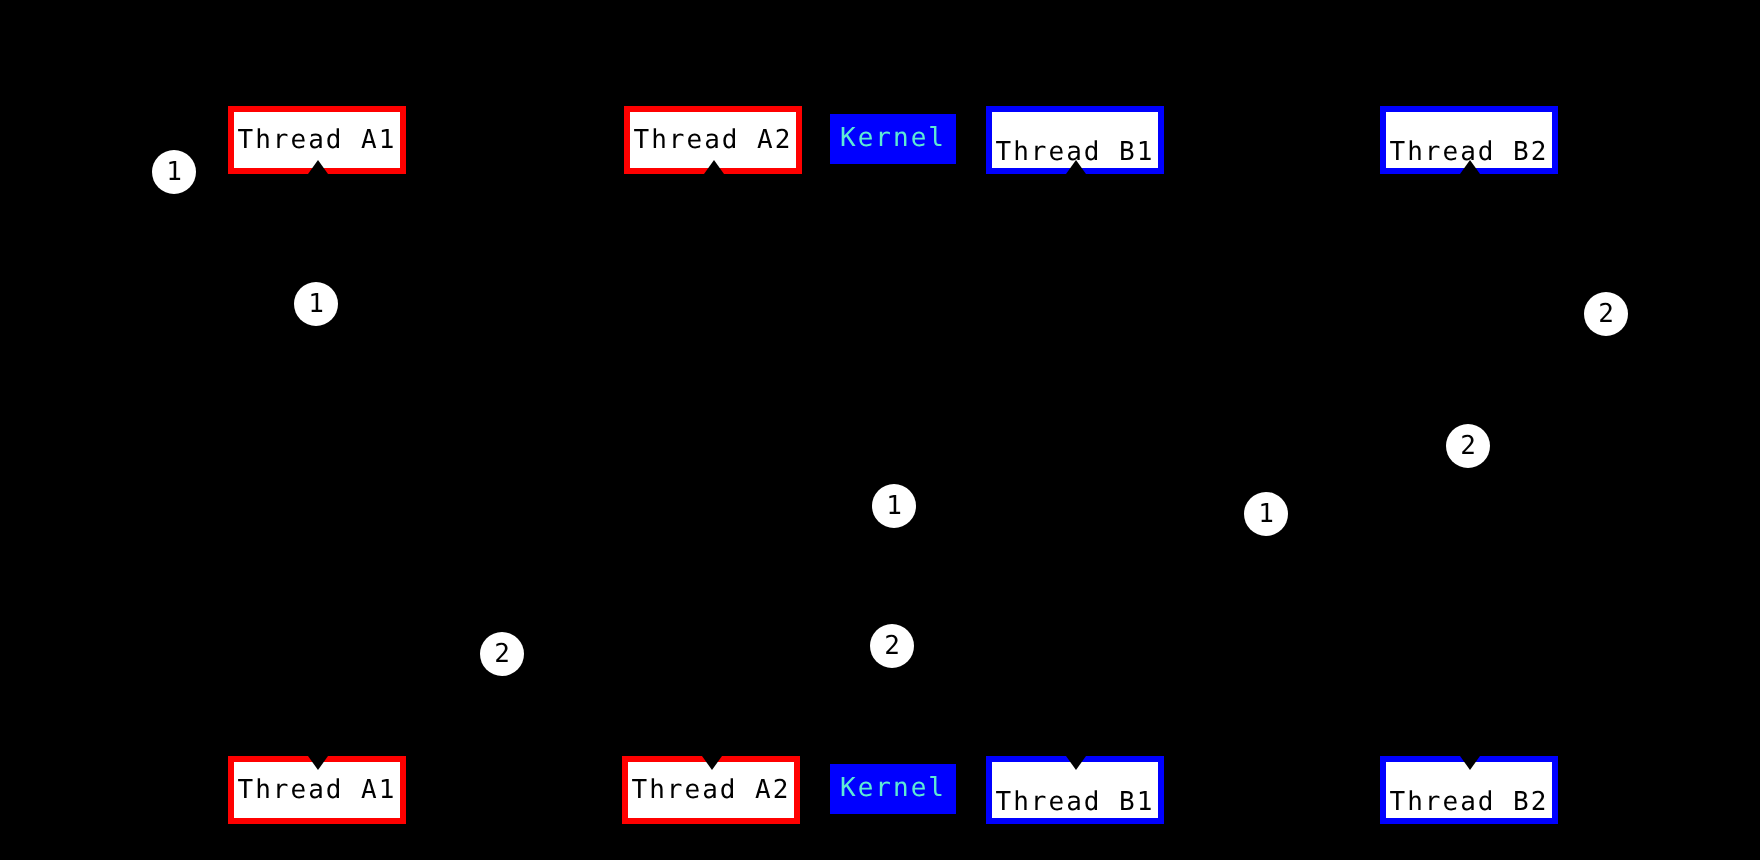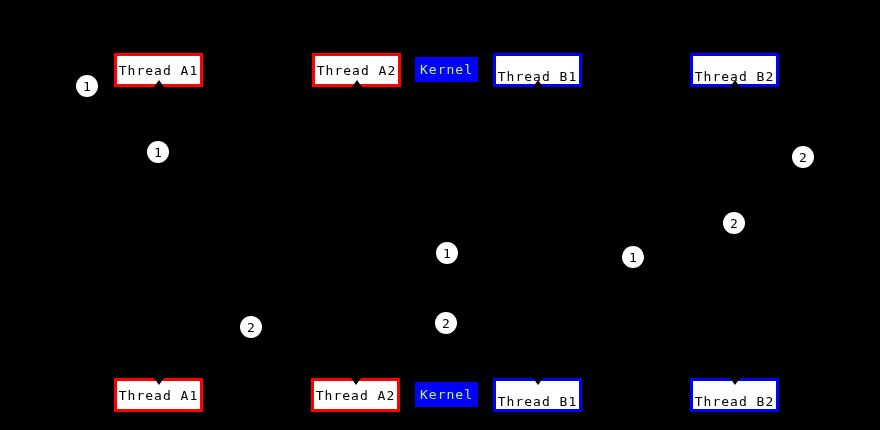--- a/index.html
+++ b/index.html
@@ -20,21 +20,21 @@
     border: 3px solid #000;
     display: flex;
     align-items: center;
     justify-content: center;
     font-size: 13px;
     letter-spacing: 1px;
     white-space: nowrap;
   }
   .node.red-outline  { border-color: #ff0000; }
   .node.blue-outline { border-color: #0000ff; align-items: flex-end; }
-  .node.blue-solid   { background: #0000ff; border: none; color: #bef264; }
+  .node.blue-solid   { background: #0000ff; border: none; color: #5eead4; }
   .notch {
     position: absolute;
     width: 0; height: 0;
     left: 50%;
     transform: translateX(-50%);
     border-left: 5px solid transparent;
     border-right: 5px solid transparent;
   }
   .notch.bottom { bottom: -3px; border-bottom: 7px solid #000000; }
   .notch.top    { top:    -3px; border-top:    7px solid #000000; }

